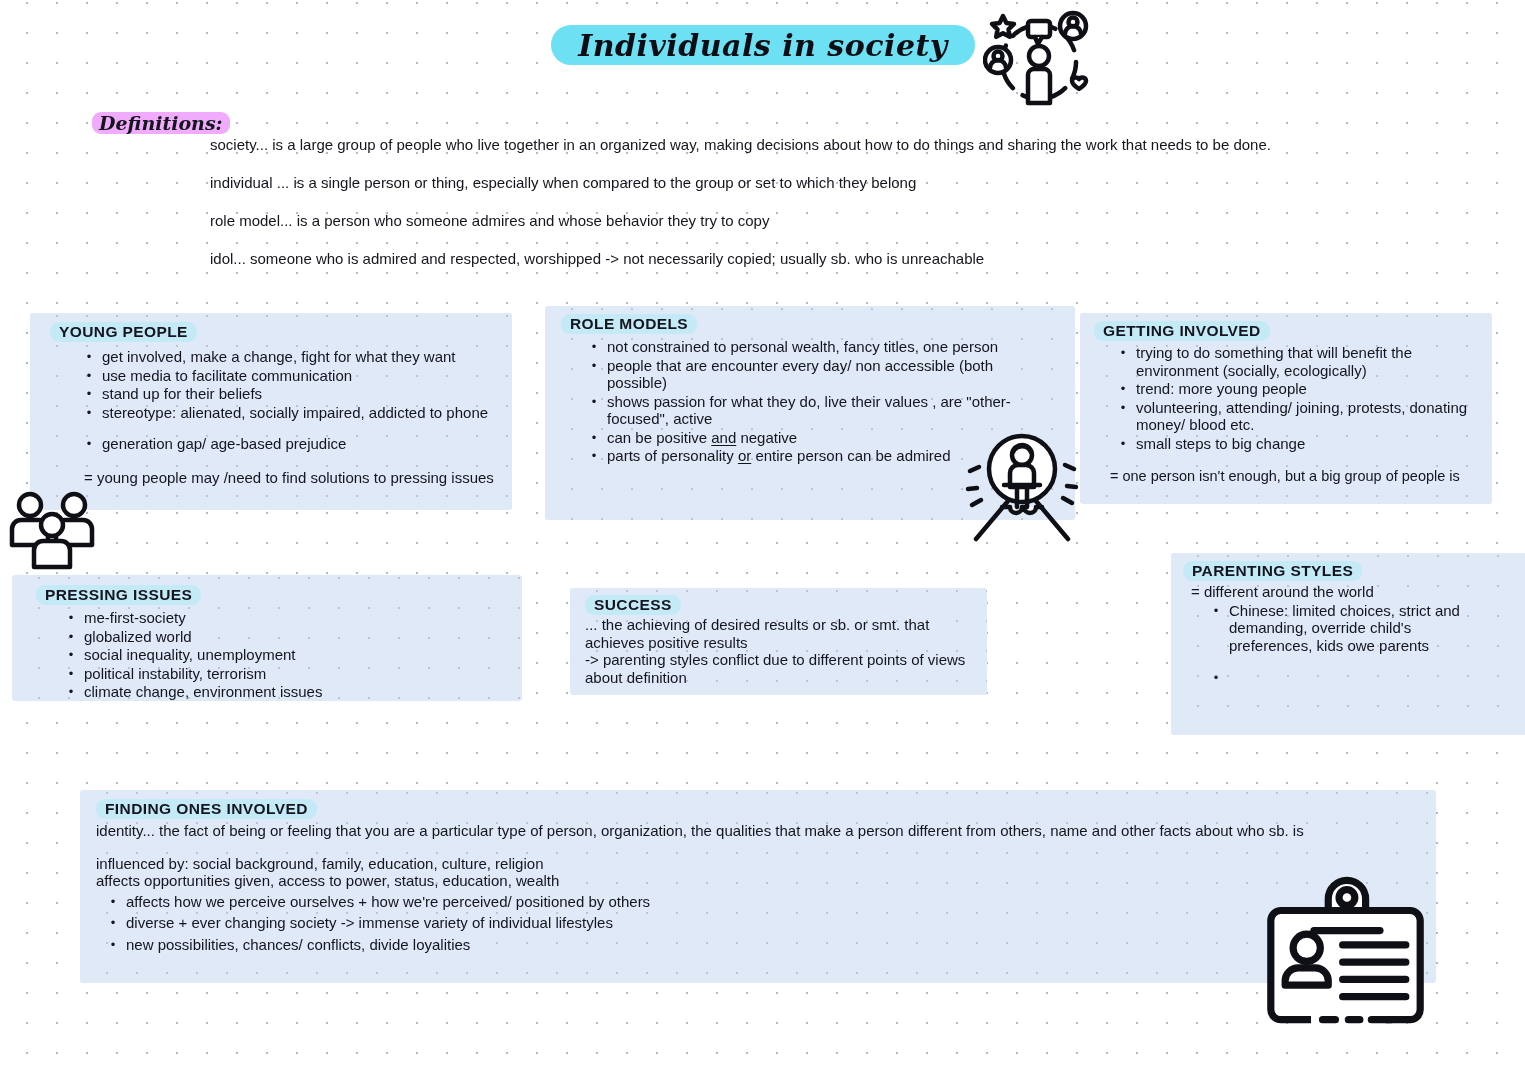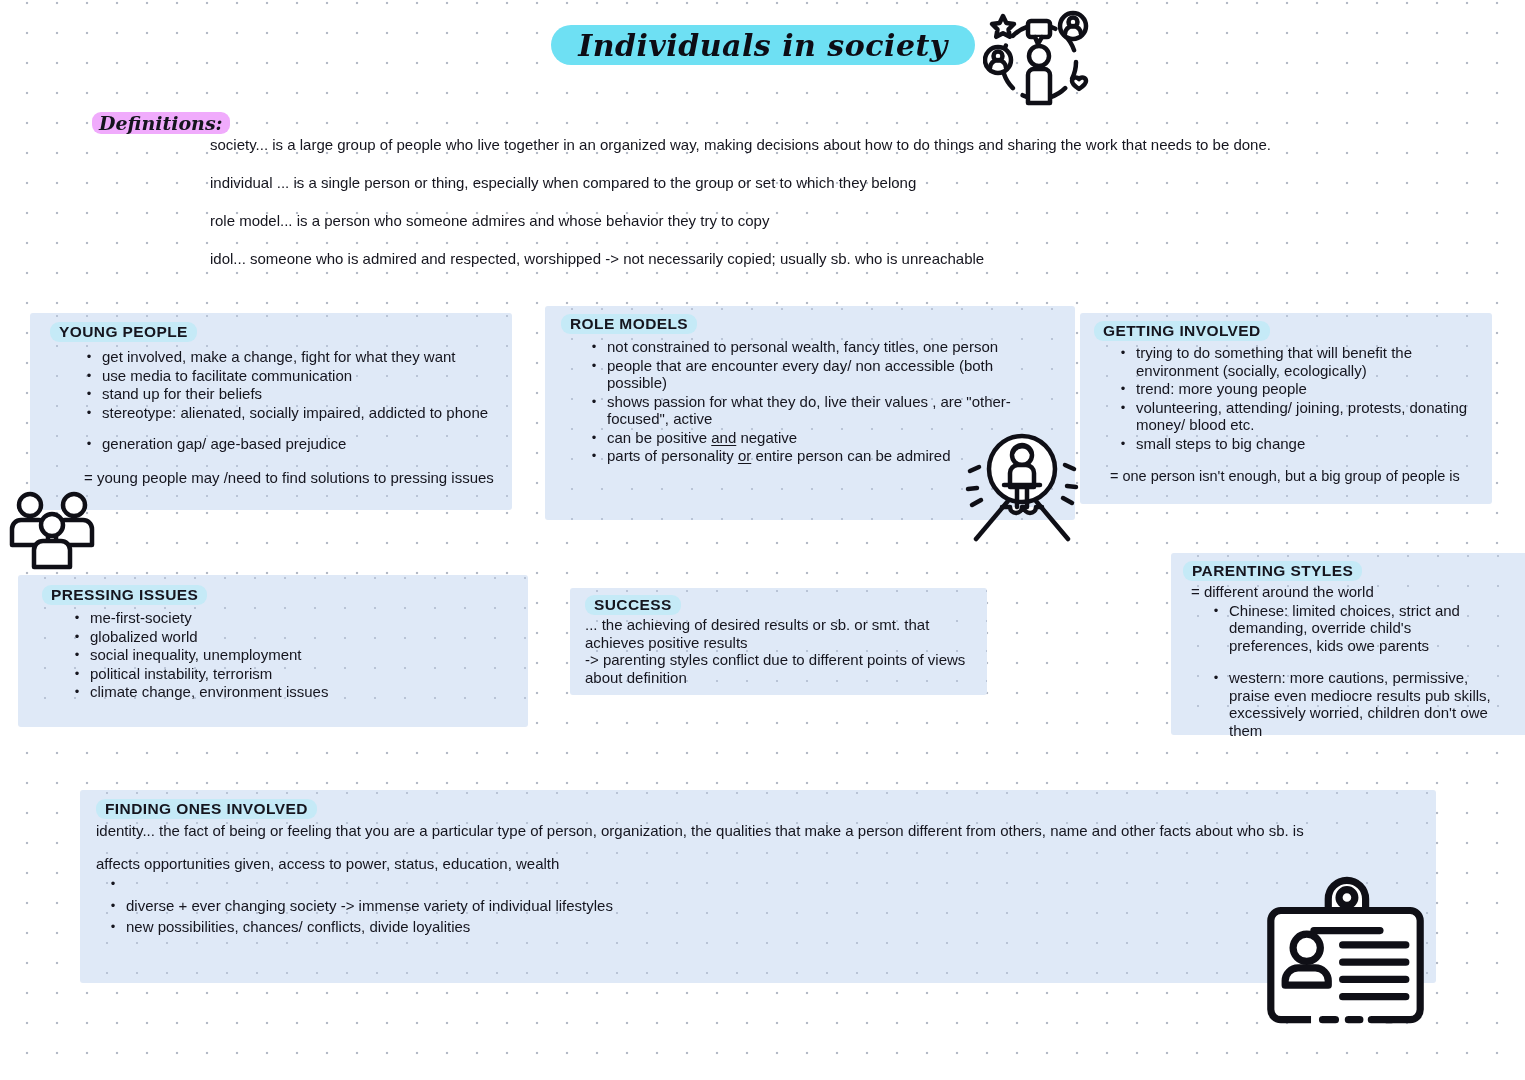--- a/index.html
+++ b/index.html
@@ -186,21 +186,21 @@
     <path d="M106 118 L74 80"></path>
     <path d="M40 86 h8 a6 6 0 0 0 12 0 h2 a6 6 0 0 0 12 0 h6" fill="#ffffff"></path>
     <circle cx="60" cy="34" r="10" fill="#ffffff"></circle>
     <path d="M51 31 a10 10 0 0 1 18 0"></path>
     <path d="M48 66 v-14 a8 8 0 0 1 8-8 h8 a8 8 0 0 1 8 8 v14 z" fill="#ffffff"></path>
     <path d="M42 64 h36"></path>
     <path d="M55 66 v20 M65 66 v20"></path>
   </svg>
 </div>
 
-<div class="notebox" style="left:18px;top:575px;width:510px;height:152px;padding:10px 10px 0 24px;box-sizing:border-box;">
+<div class="notebox" style="left:12px;top:575px;width:510px;height:126px;padding:10px 10px 0 24px;box-sizing:border-box;">
   <span class="box-title">PRESSING ISSUES</span>
   <div class="blist" style="padding-left:22px;margin-top:4px;">
     <div class="brow">
         <span class="bdot">•</span>
         <span class="btxt">me-first-society</span>
       </div>
     <div class="brow">
         <span class="bdot">•</span>
         <span class="btxt">globalized world</span>
       </div>
@@ -229,33 +229,34 @@
   <span class="box-title">PARENTING STYLES</span>
   <div class="sumline" style="margin:2px 0 0 8px;">= different around the world</div>
   <div class="blist" style="padding-left:20px;">
     <div class="brow">
         <span class="bdot">•</span>
         <span class="btxt" style="max-width:262px;">Chinese: limited choices, strict and demanding, override child's preferences, kids owe parents</span>
       </div>
     <div class="spacer14"></div>
     <div class="brow">
         <span class="bdot">•</span>
-        <span class="btxt" style="max-width:262px;">western: more cautions, permissive, praise even mediocre results pub skills, excessively worried, children don't owe them</span>
       </div>
   </div>
 </div>
 
 <div class="notebox" style="left:80px;top:790px;width:1356px;height:193px;padding:9px 12px 0 16px;box-sizing:border-box;">
   <span class="box-title">FINDING ONES INVOLVED</span>
   <p class="para" style="margin-top:3px;">identity... the fact of being or feeling that you are a particular type of person, organization, the qualities that make a person different from others, name and other facts about who sb. is</p>
   <div style="height:15px;"></div>
+  <p class="para">influenced by: social background, family, education, culture, religion</p>
   <p class="para">affects opportunities given, access to power, status, education, wealth</p>
   <div class="blist" style="padding-left:4px;margin-top:2px;">
     <div class="brow" style="margin-top:3px;">
         <span class="bdot">•</span>
+        <span class="btxt">affects how we perceive ourselves + how we're perceived/ positioned by others</span>
       </div>
     <div class="brow" style="margin-top:4px;">
         <span class="bdot">•</span>
         <span class="btxt">diverse + ever changing society -&gt; immense variety of individual lifestyles</span>
       </div>
     <div class="brow" style="margin-top:4px;">
         <span class="bdot">•</span>
         <span class="btxt">new possibilities, chances/ conflicts, divide loyalities</span>
       </div>
   </div>

